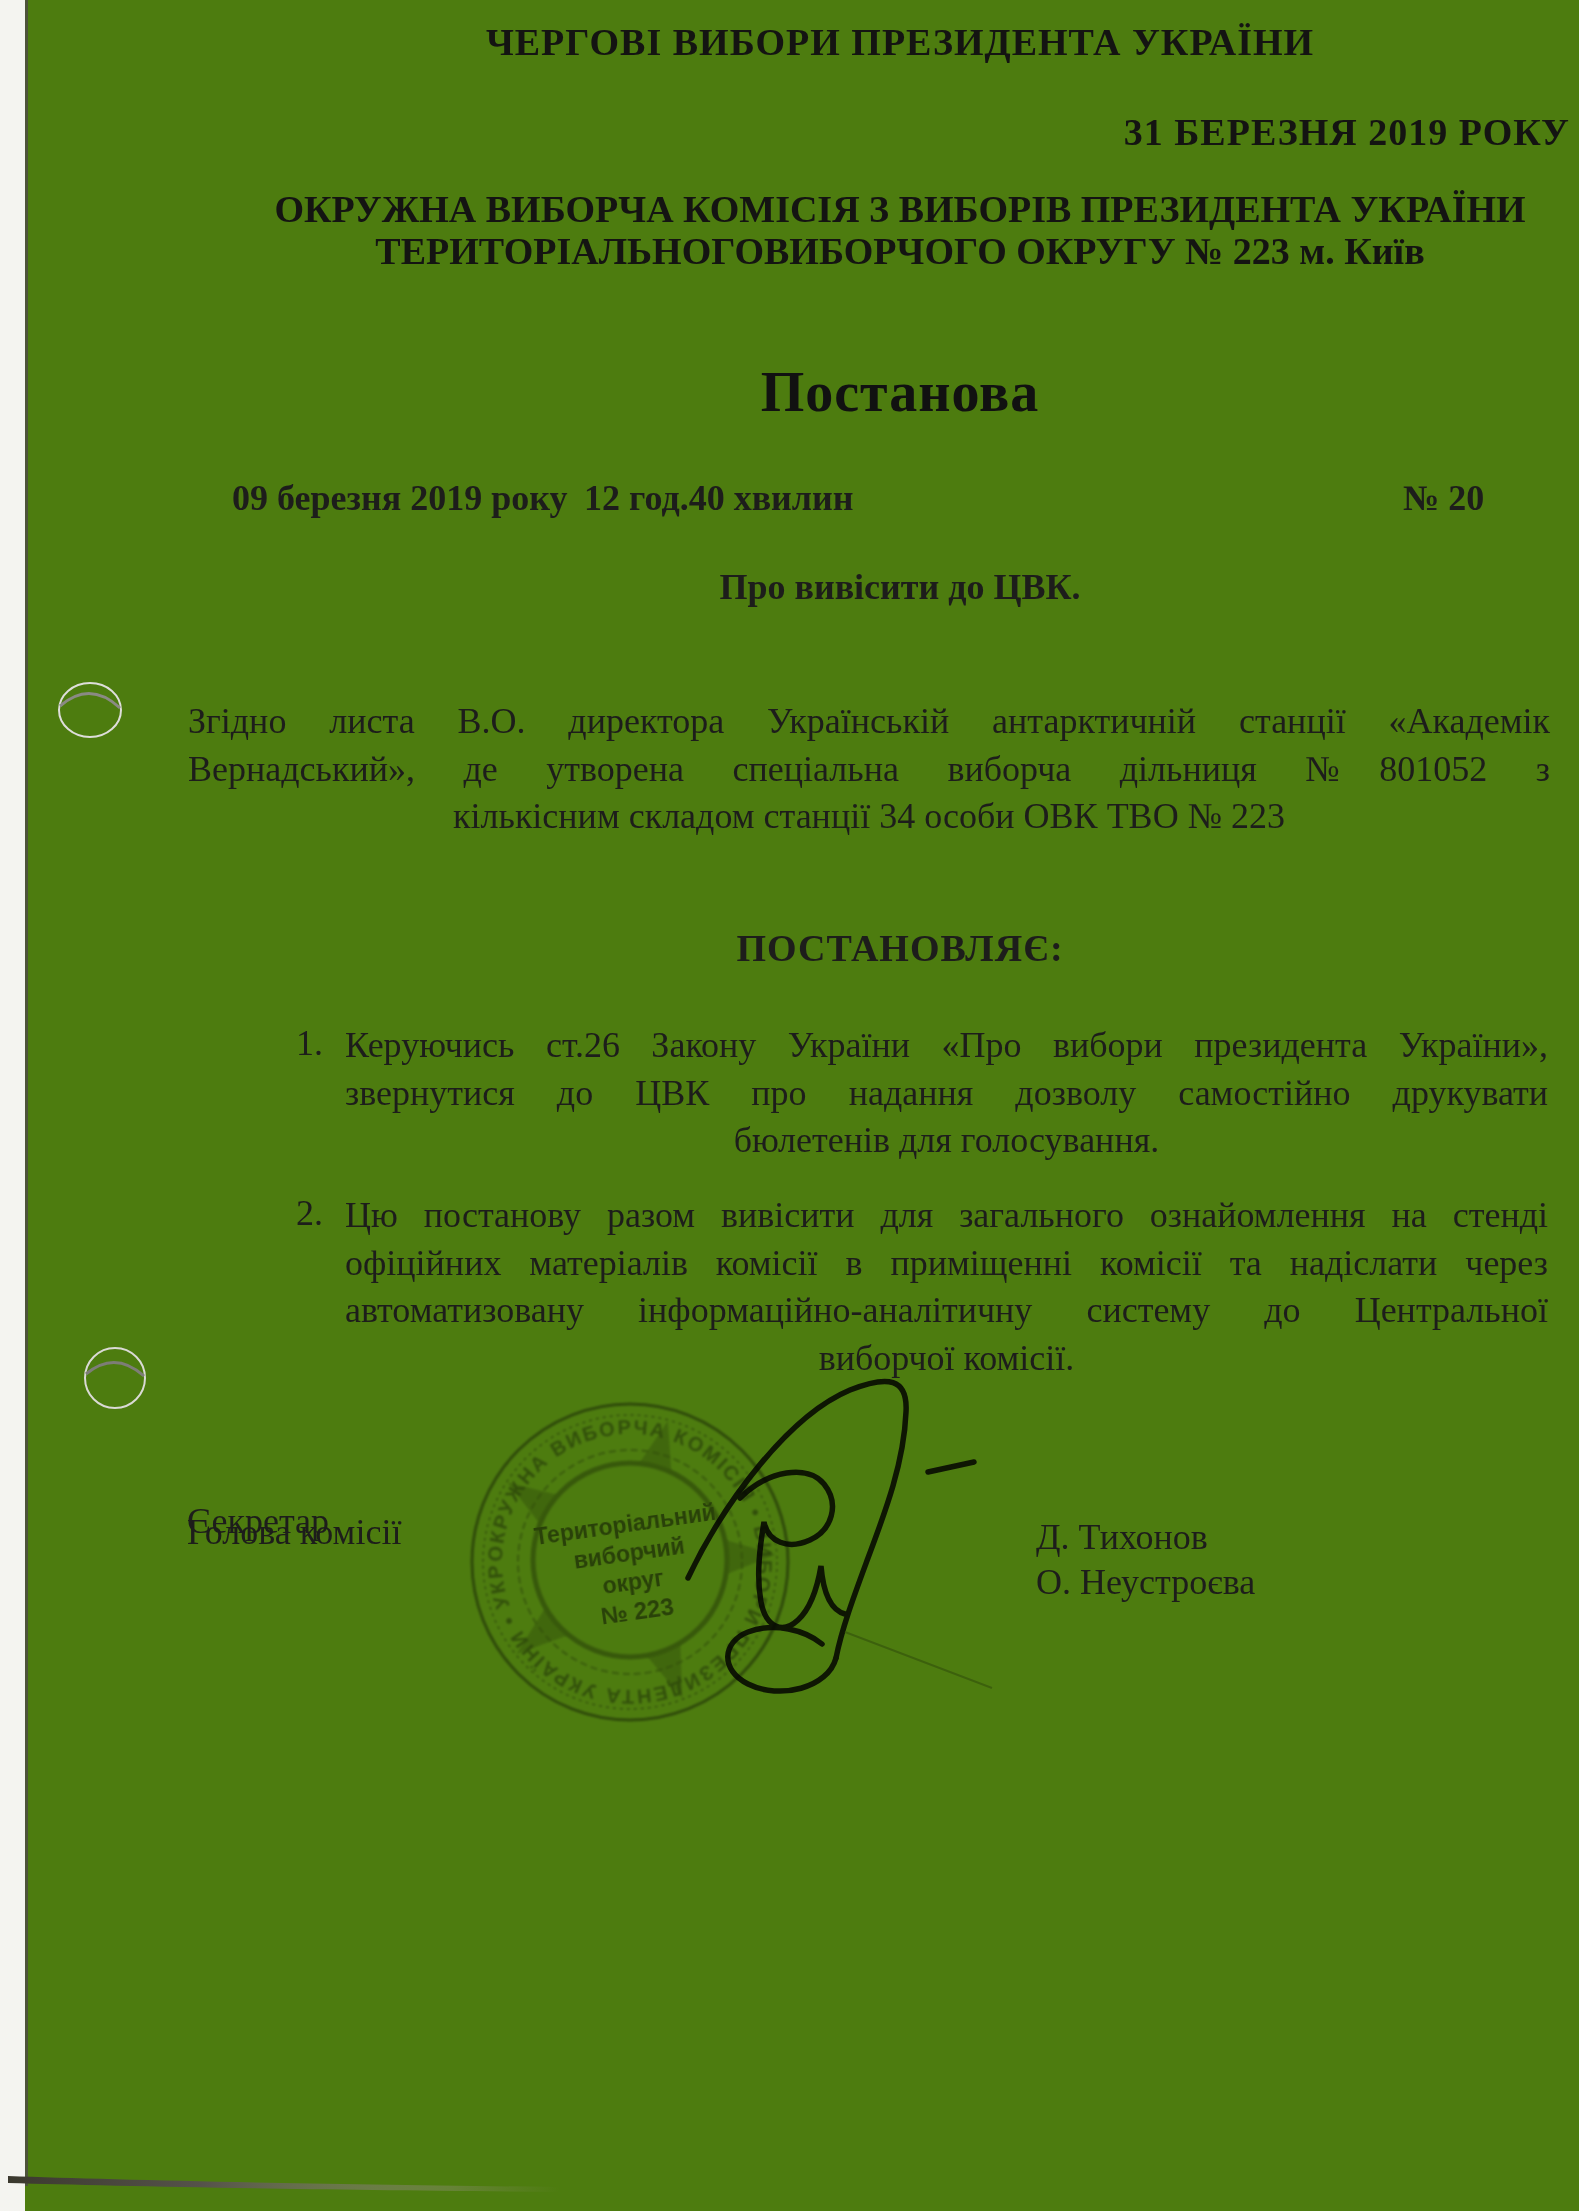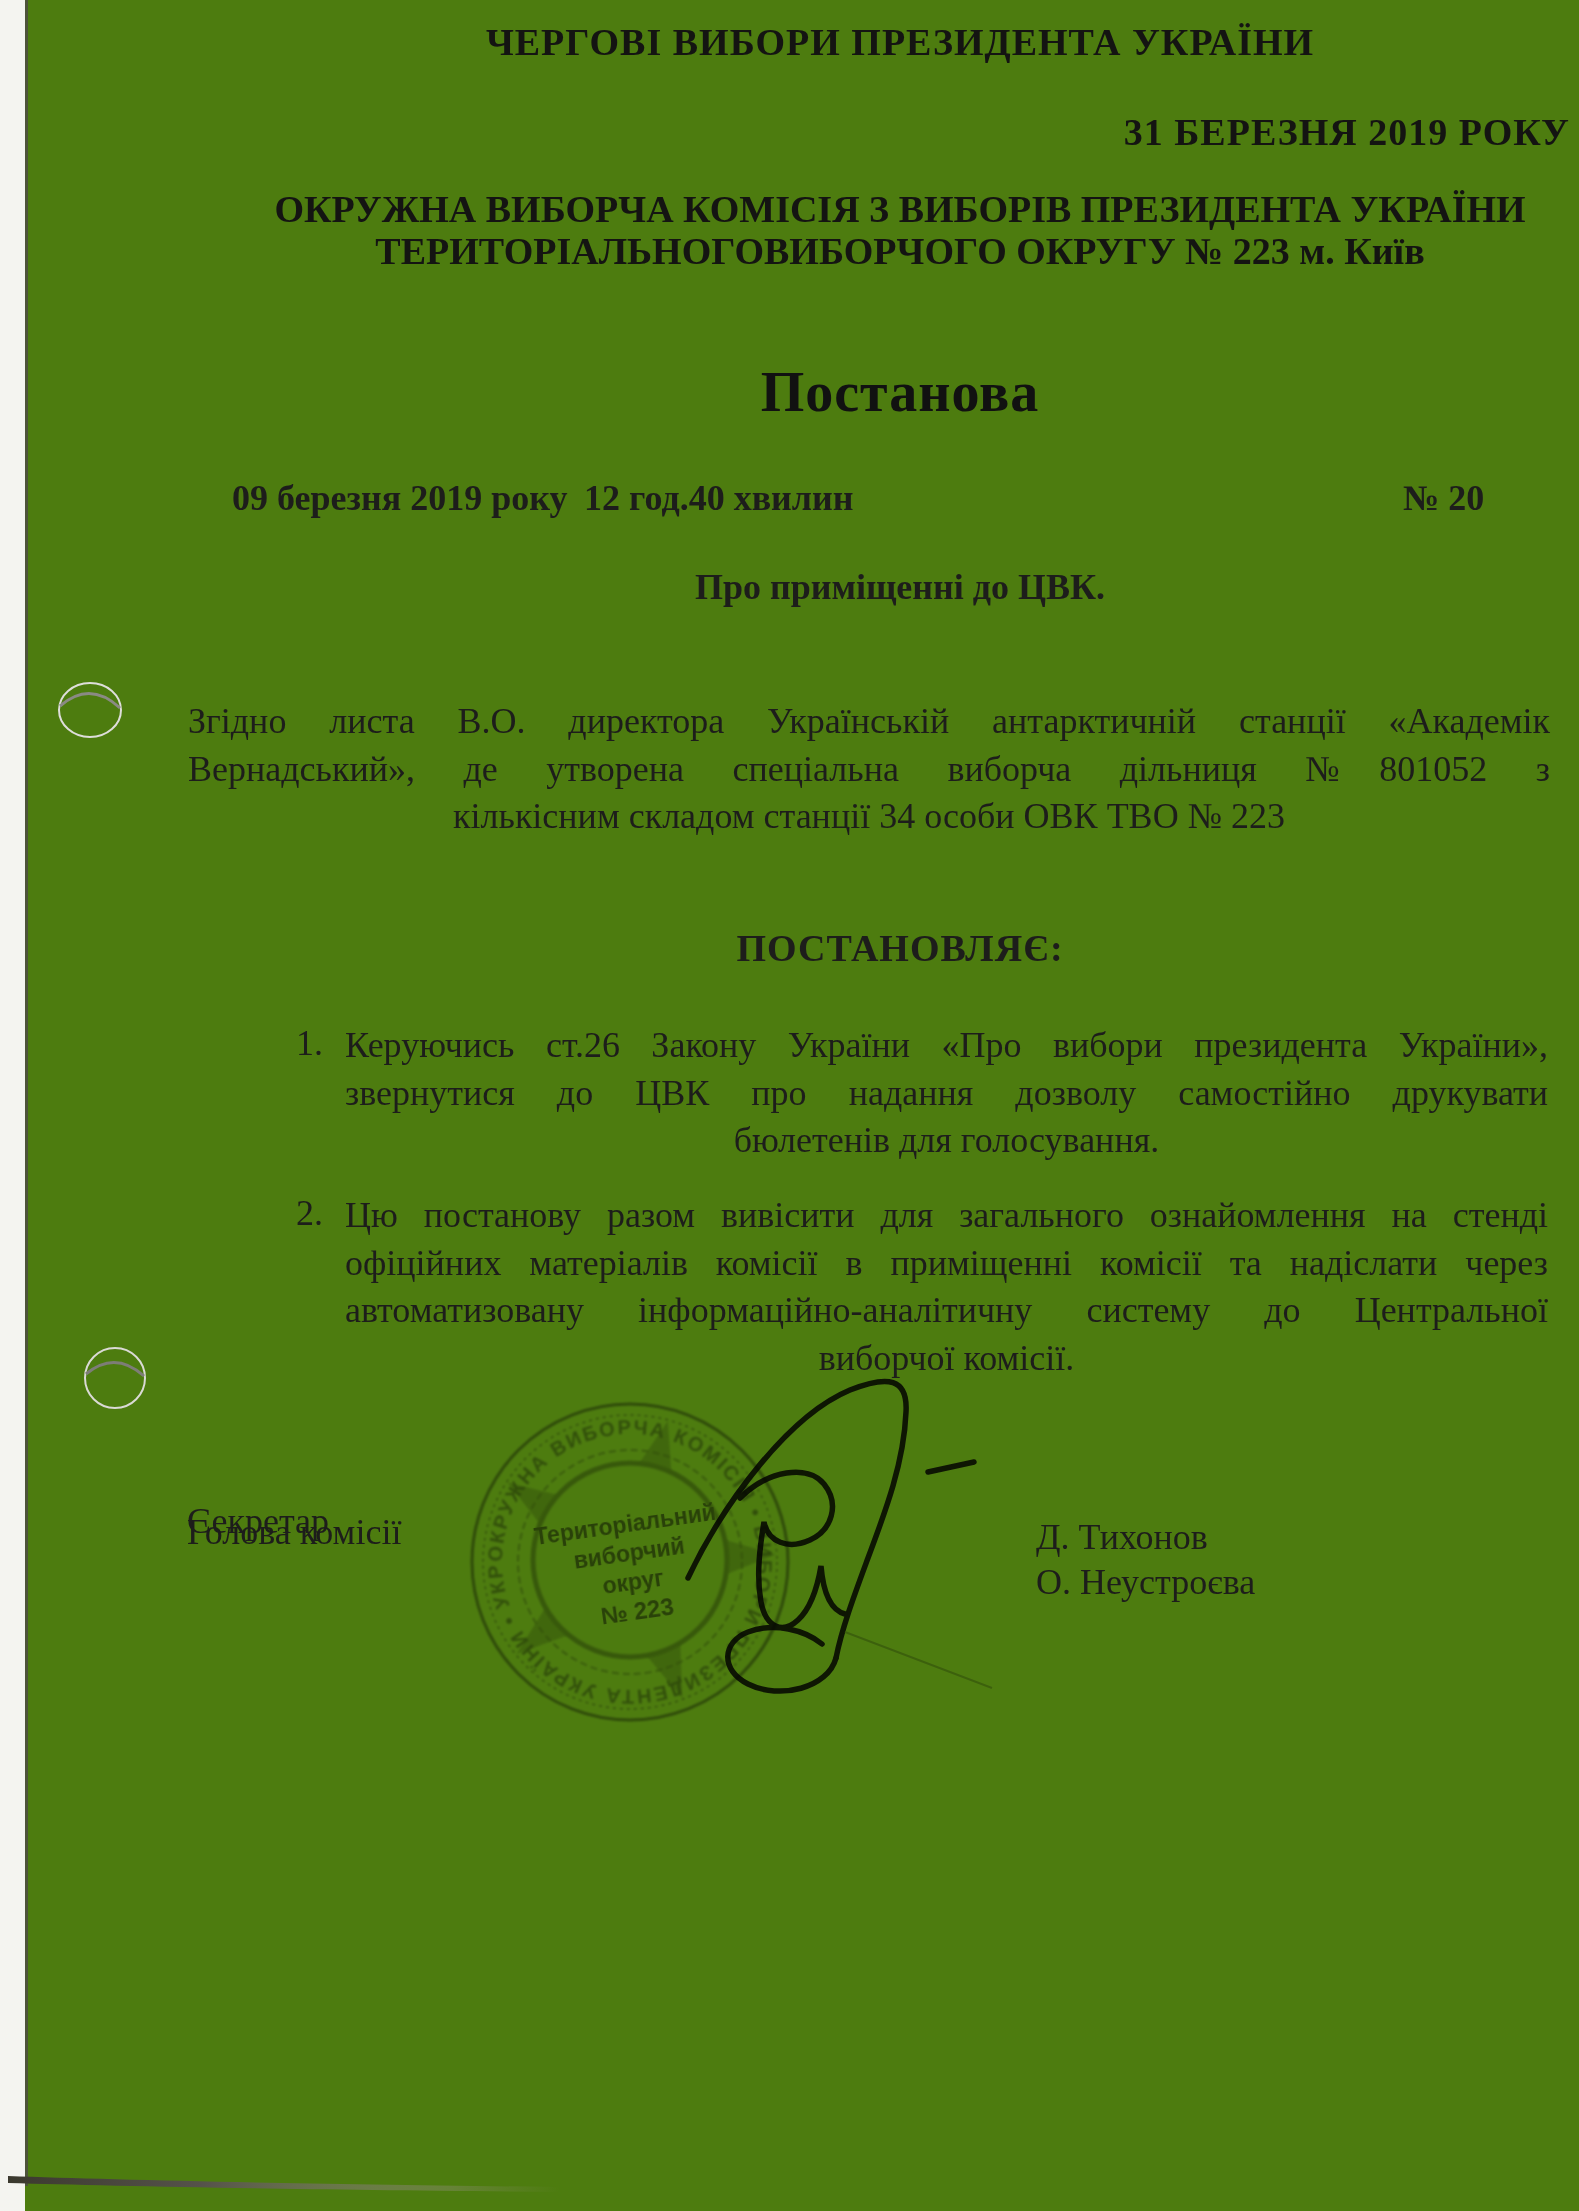--- a/index.html
+++ b/index.html
@@ -89,21 +89,21 @@
     </defs>
     <path d="M 8 16 C 120 20 300 24 560 27 L 560 32 C 300 30 120 26 8 23 Z" fill="url(#edgeFade)"></path>
   </svg>
 
   <div class="center-col">
     <div class="hdr hdr-l1">ЧЕРГОВІ ВИБОРИ ПРЕЗИДЕНТА УКРАЇНИ</div>
     <div class="hdr hdr-l2">31 БЕРЕЗНЯ 2019 РОКУ</div>
     <div class="hdr hdr-l3">ОКРУЖНА ВИБОРЧА КОМІСІЯ З ВИБОРІВ ПРЕЗИДЕНТА УКРАЇНИ</div>
     <div class="hdr hdr-l4">ТЕРИТОРІАЛЬНОГОВИБОРЧОГО ОКРУГУ № 223 м. Київ</div>
     <div class="doc-title">Постанова</div>
-    <div class="subject">Про приміщенні до ЦВК.</div>
+    <div class="subject">Про вивісити до ЦВК.</div>
     <div class="resolves">ПОСТАНОВЛЯЄ:</div>
   </div>
 
   <div class="meta meta-date">09 березня 2019 року</div>
   <div class="meta meta-time">12 год.40 хвилин</div>
   <div class="meta meta-number">№ 20</div>
 
   <div class="preamble">
     <div class="jline">Згідно листа  В.О. директора Українській антарктичній станції «Академік</div>
     <div class="jline">Вернадський», де утворена спеціальна виборча дільниця №801052 з</div>

